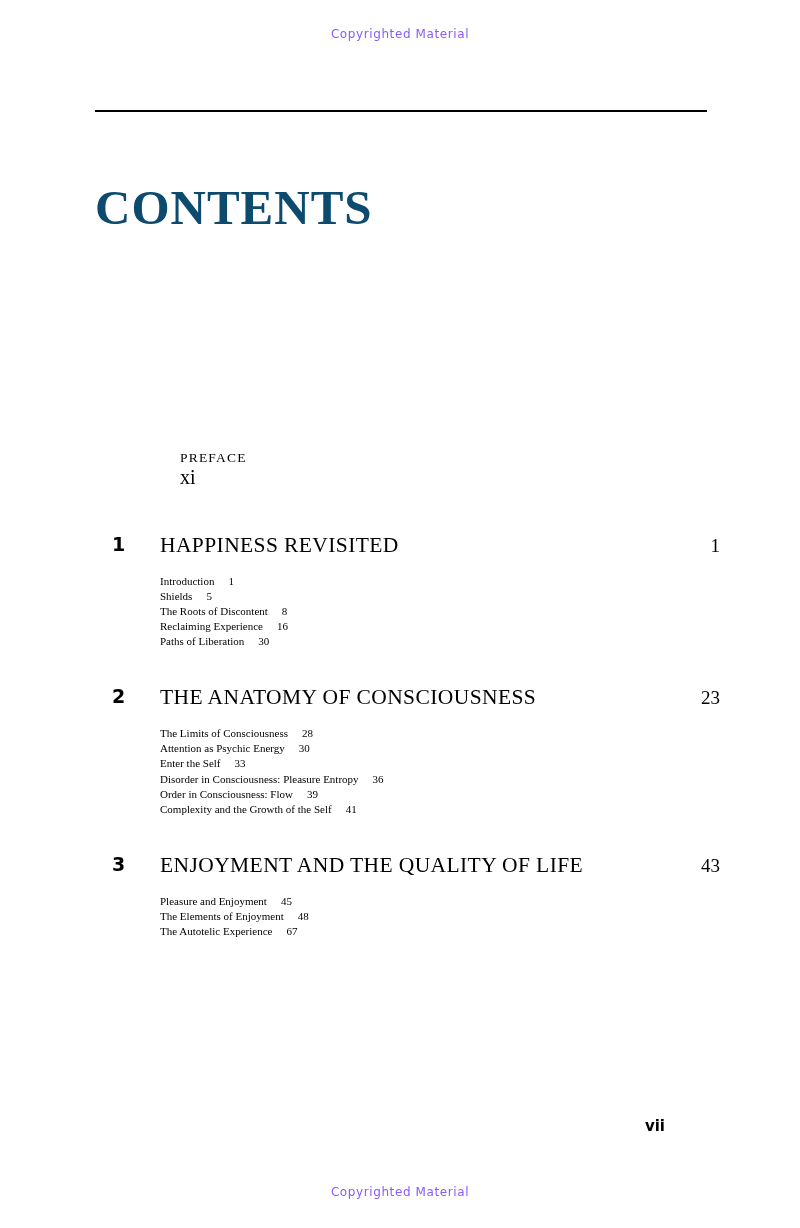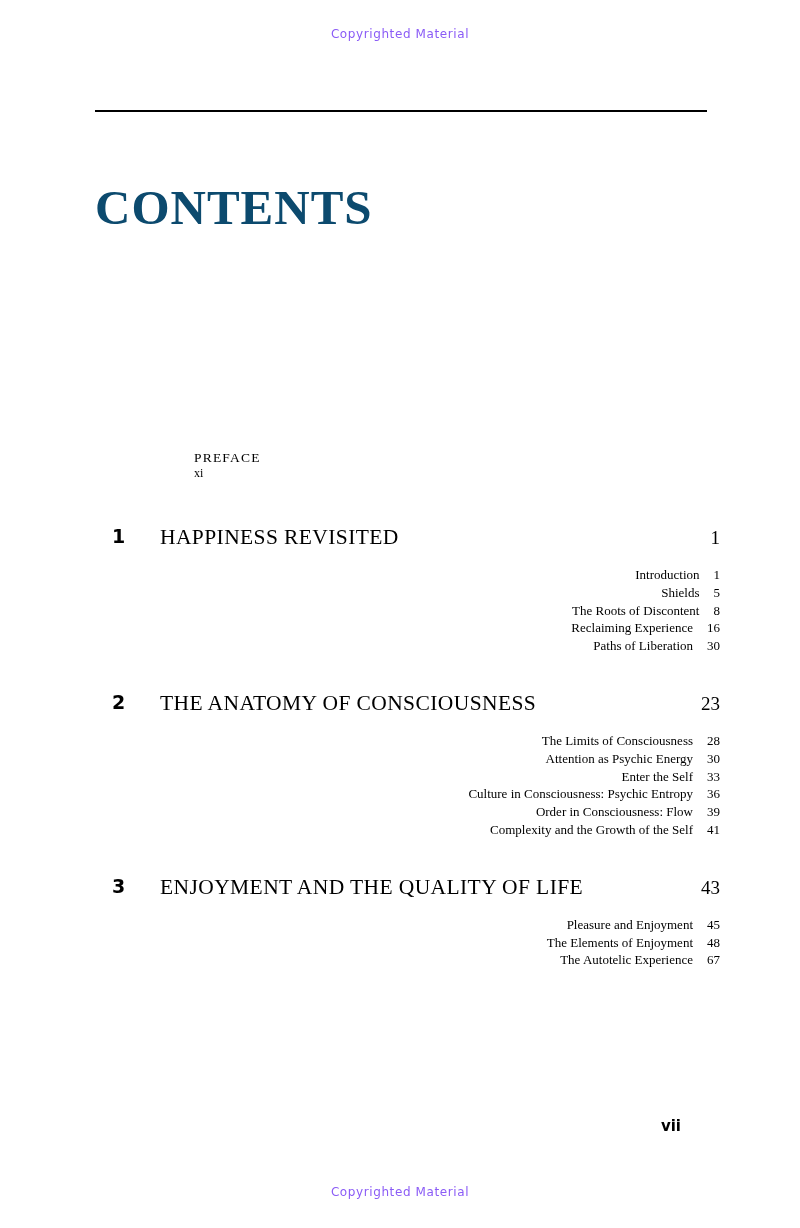--- a/index.html
+++ b/index.html
@@ -65,22 +65,22 @@
     align-items: baseline;
     margin-bottom: 44px;
     flex-direction: column;
   }
   .preface-label {
     font-family: "Liberation Serif", serif;
     font-size: 13.5px;
     letter-spacing: 1.2px;
   }
   .preface-page {
-    margin-left: 34px;
-    font-size: 12px;
+    margin-left: 20px;
+    font-size: 20px;
     text-align: center;
   }
 
   .chapter {
     position: relative;
     margin-bottom: 36px;
   }
   .chapter-head {
     display: flex;
     align-items: baseline;
@@ -108,39 +108,37 @@
     font-size: 19px;
     width: 40px;
     text-align: right;
     margin-left: 8px;
   }
   .entries {
     margin-top: 6px;
   }
   .entry {
     font-family: "Liberation Serif", serif;
-    font-size: 13px;
+    font-size: 11px;
     line-height: 1.37;
     white-space: pre;
-    text-align: right;
   }
   .entry .ep {
     padding-left: 14px;
   }
 
   .folio {
     position: absolute;
     left: 0;
     top: 1117px;
     width: 665px;
     text-align: right;
     font-family: "DejaVu Sans", sans-serif;
     font-weight: bold;
     font-size: 15px;
-    padding-left: 16px;
   }
 </style>
 </head>
 <body>
 
 <div class="page">
 
   <div class="watermark watermark-top">Copyrighted Material</div>
 
   <div class="rule"></div>
@@ -172,21 +170,21 @@
     <div class="chapter">
       <div class="chapter-head">
         <span class="chapter-num">2</span>
         <span class="chapter-title">THE ANATOMY OF CONSCIOUSNESS</span>
         <span class="chapter-page">23</span>
       </div>
       <div class="entries">
         <div class="entry"><span>The Limits of Consciousness</span><span class="ep">28</span></div>
         <div class="entry"><span>Attention as Psychic Energy</span><span class="ep">30</span></div>
         <div class="entry"><span>Enter the Self</span><span class="ep">33</span></div>
-        <div class="entry"><span>Culture in Consciousness: Psychic Entropy</span><span class="ep">36</span></div>
+        <div class="entry"><span>Disorder in Consciousness: Pleasure Entropy</span><span class="ep">36</span></div>
         <div class="entry"><span>Order in Consciousness: Flow</span><span class="ep">39</span></div>
         <div class="entry"><span>Complexity and the Growth of the Self</span><span class="ep">41</span></div>
       </div>
     </div>
 
     <div class="chapter">
       <div class="chapter-head">
         <span class="chapter-num">3</span>
         <span class="chapter-title">ENJOYMENT AND THE QUALITY OF LIFE</span>
         <span class="chapter-page">43</span>

